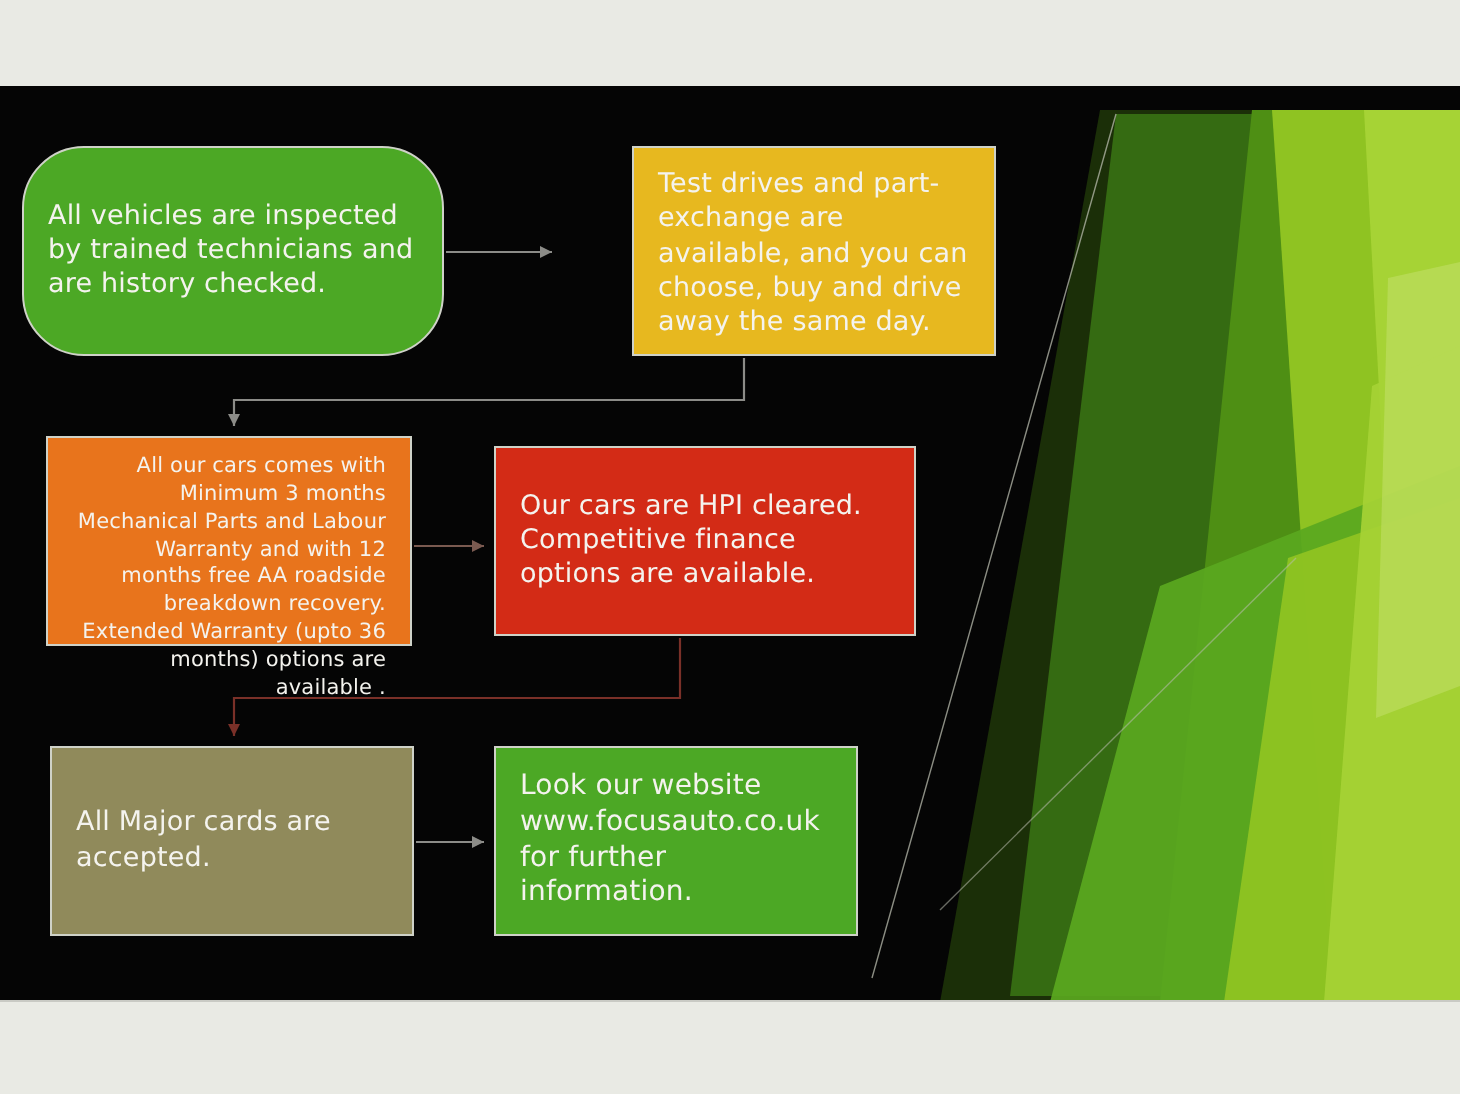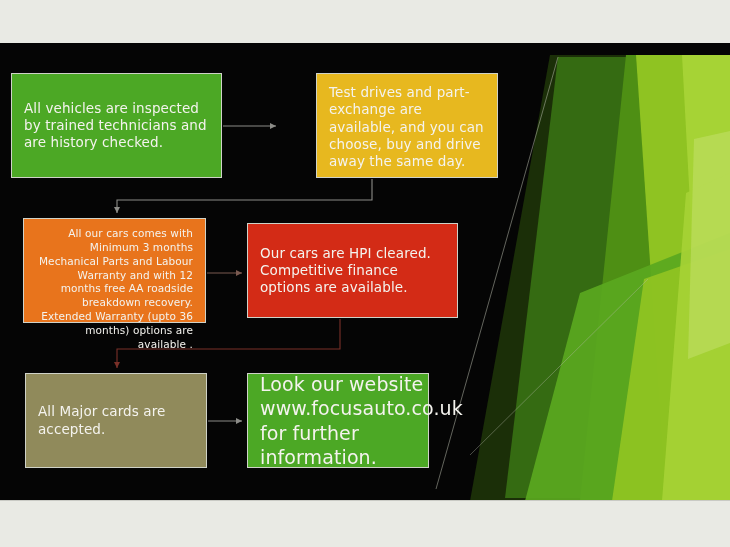--- a/index.html
+++ b/index.html
@@ -74,20 +74,21 @@
   .node .txt {
     display: block;
     white-space: pre-line;
   }
 
   
   #node-inspection {
     left: 11px;  top: 30px;  width: 211px; height: 105px;
     background: #4ca825;
     font-size: 13.5px;
+    border-radius: 31px;
   }
   #node-testdrive {
     left: 281px; top: 30px;  width: 182px; height: 105px;
     background: #e7b81f;
     font-size: 13.5px;
     align-items: flex-start;
     padding-top: 10px;
     margin-left: 35px;
   }
   #node-warranty {
@@ -105,21 +106,21 @@
     font-size: 13.5px;
   }
   #node-cards {
     left: 25px;  top: 330px; width: 182px; height: 95px;
     background: #908a5b;
     font-size: 13.5px;
   }
   #node-website {
     left: 247px; top: 330px; width: 182px; height: 95px;
     background: #4ca825;
-    font-size: 19px;
+    font-size: 14px;
   }
 
   
   #connectors {
     position: absolute;
     left: 0; top: 0;
     width: 730px; height: 458px;
     pointer-events: none;
   }
 </style>

